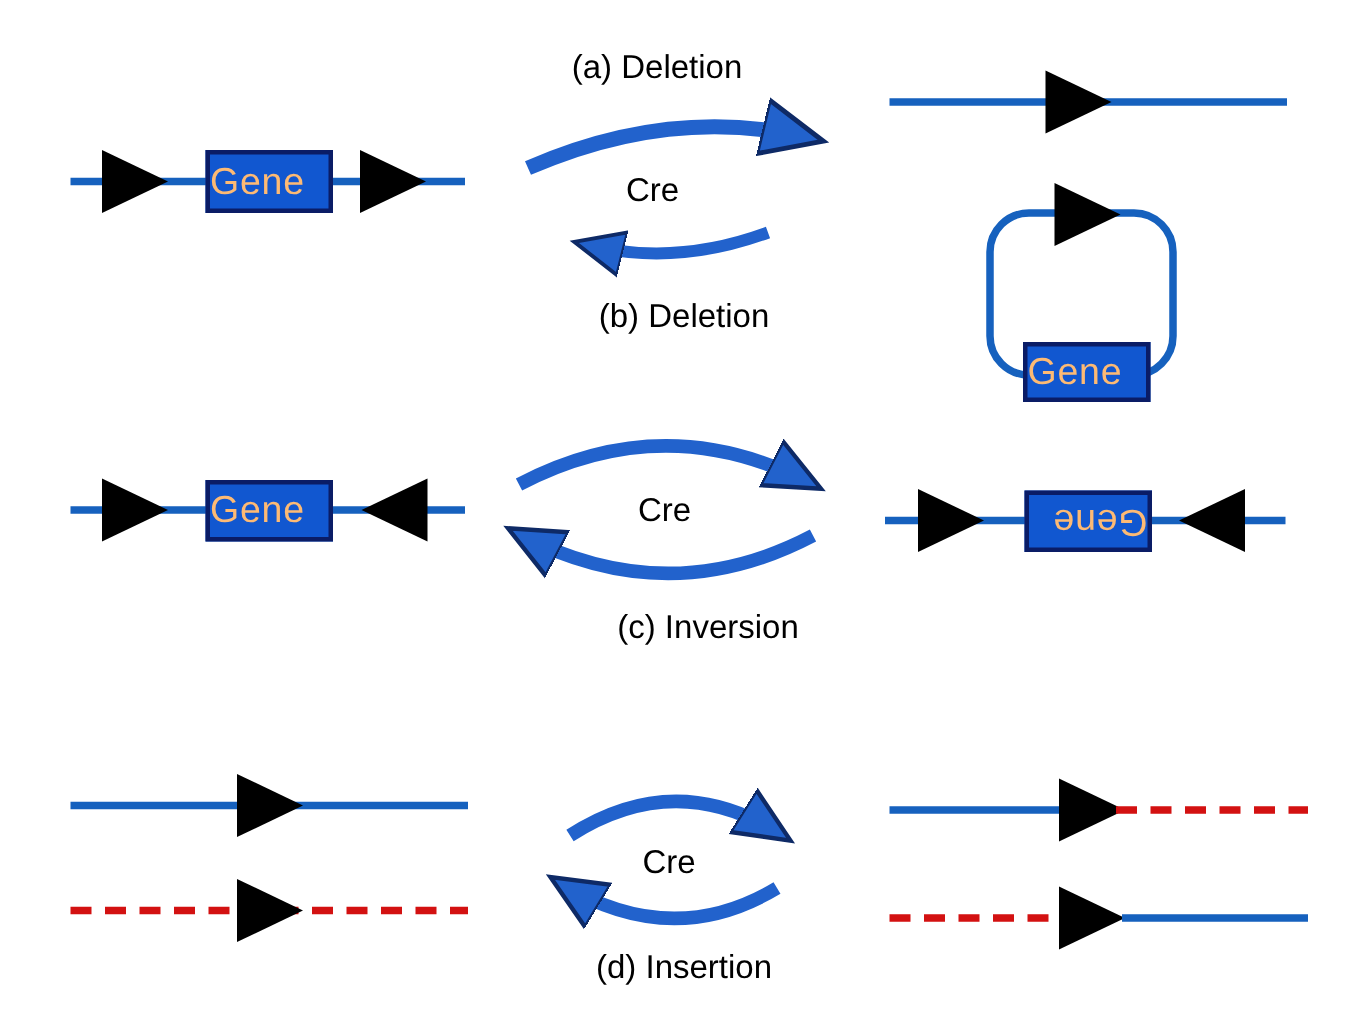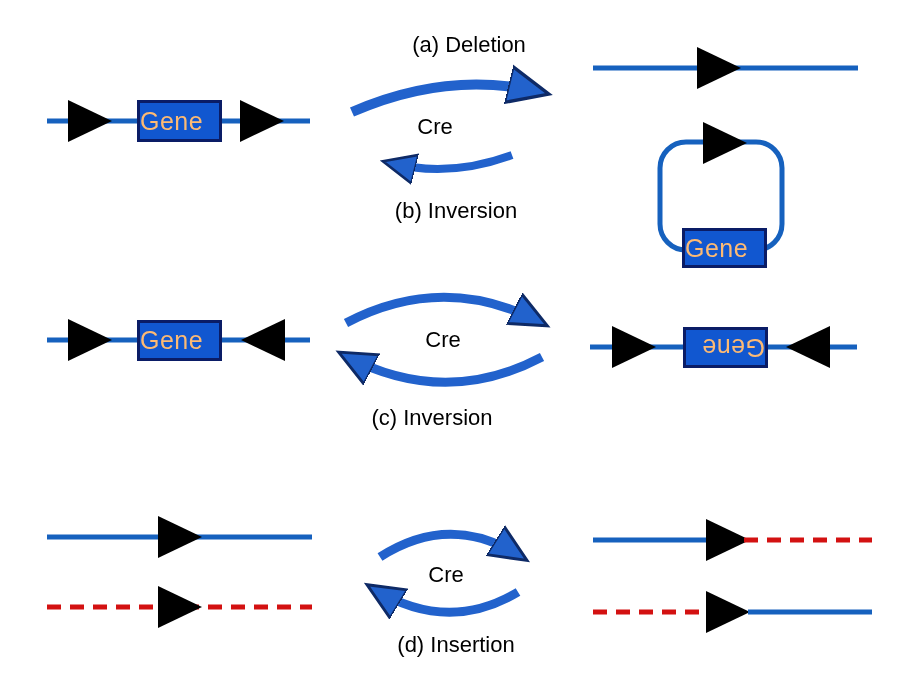--- a/index.html
+++ b/index.html
@@ -105,25 +105,25 @@
     <g>
       <path class="bline" d="M593 540 H712"></path>
       <polygon class="tri" points="706,519 706,561 750,540"></polygon>
       <path class="rline" d="M744 540 H872"></path>
       <path class="rline" d="M593 612 H706"></path>
       <polygon class="tri" points="706,591 706,633 750,612"></polygon>
       <path class="bline" d="M748 612 H872"></path>
     </g>
   </svg>
 
-  <div class="label" style="left:469px; top:33px">(a) Deletion</div>
+  <div class="label" style="left:438px; top:33px">(a) Deletion</div>
   <div class="label" style="left:435px; top:115px">Cre</div>
-  <div class="label" style="left:456px; top:199px">(b) Inversion</div>
+  <div class="label" style="left:456px; top:199px">(b) Deletion</div>
   <div class="label" style="left:443px; top:328px">Cre</div>
-  <div class="label" style="left:432px; top:406px">(c) Inversion</div>
+  <div class="label" style="left:472px; top:406px">(c) Inversion</div>
   <div class="label" style="left:446px; top:563px">Cre</div>
   <div class="label" style="left:456px; top:633px">(d) Insertion</div>
 
   <div class="gene-box" style="left:137px; top:100px; width:85px; height:42px">
     <span>Gene</span>
   </div>
 
   <div class="gene-box" style="left:682px; top:228px; width:85px; height:40px">
     <span>Gene</span>
   </div>

